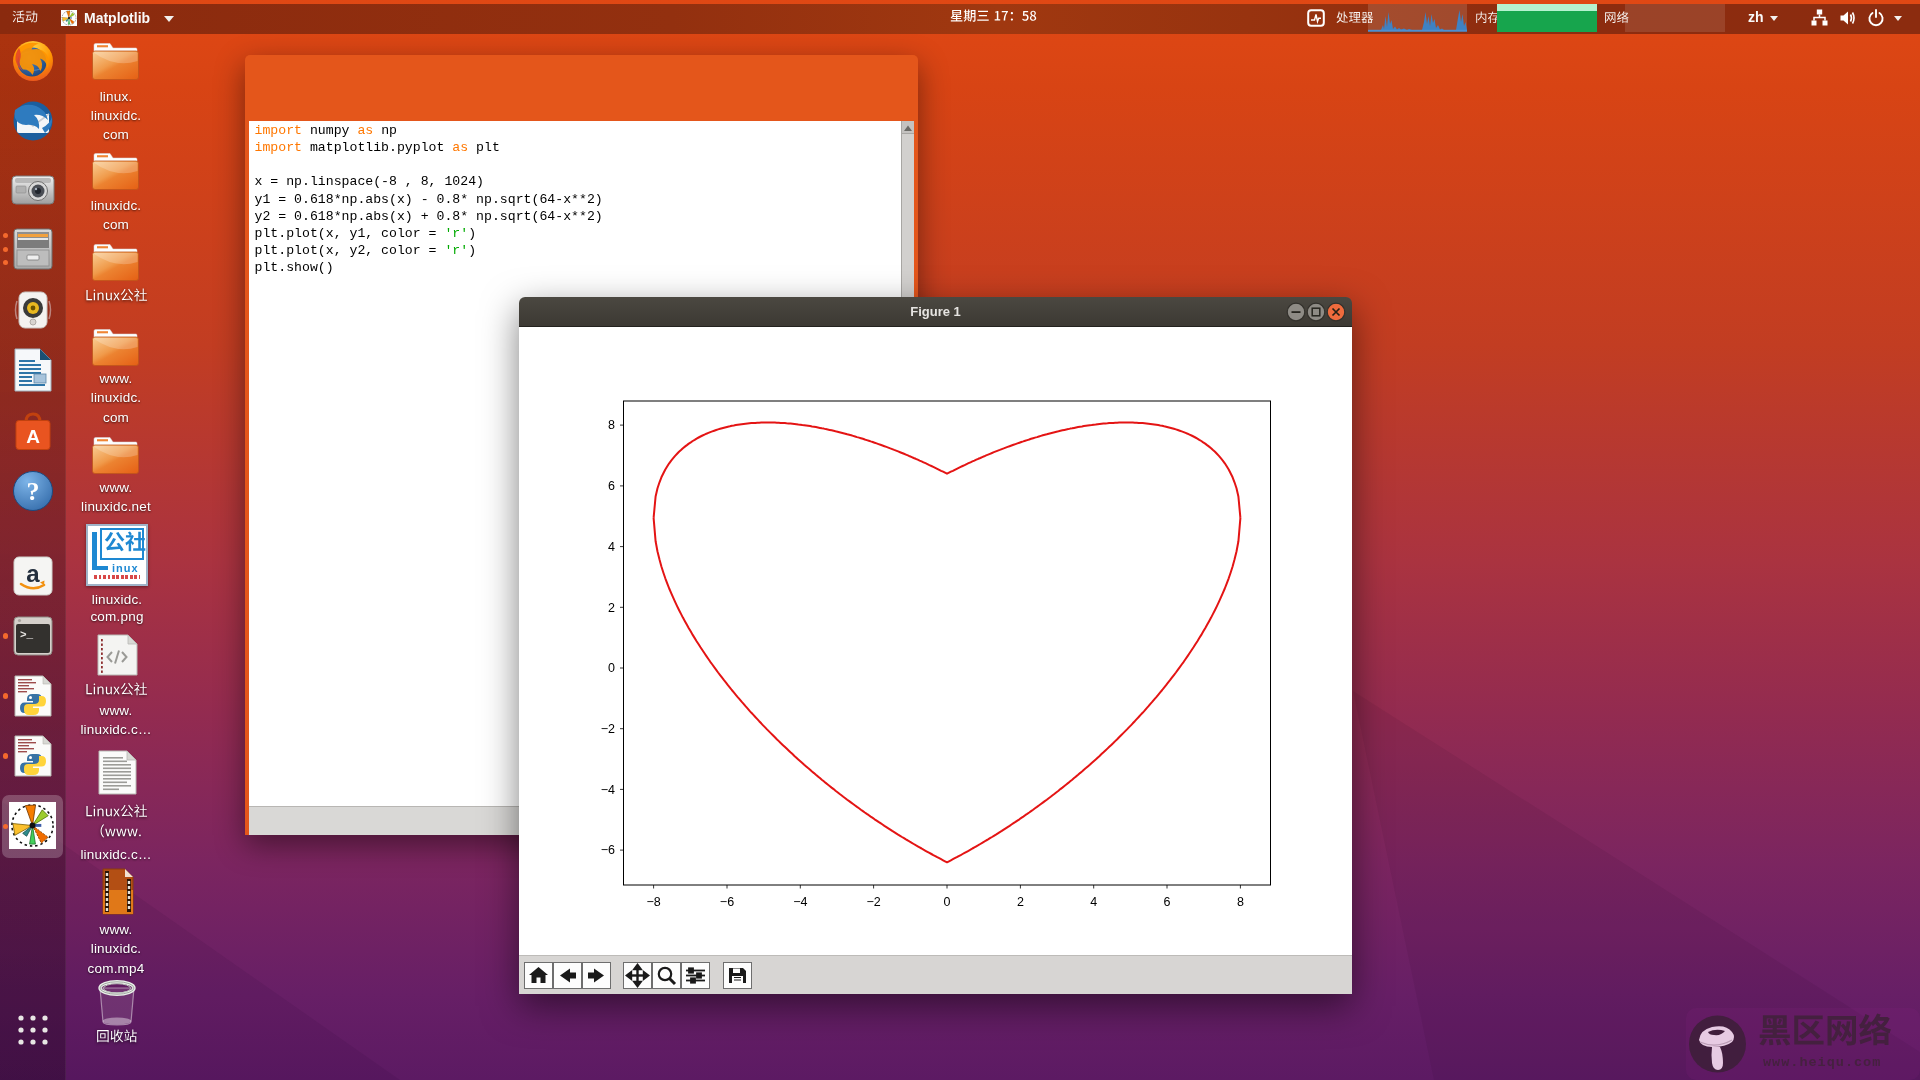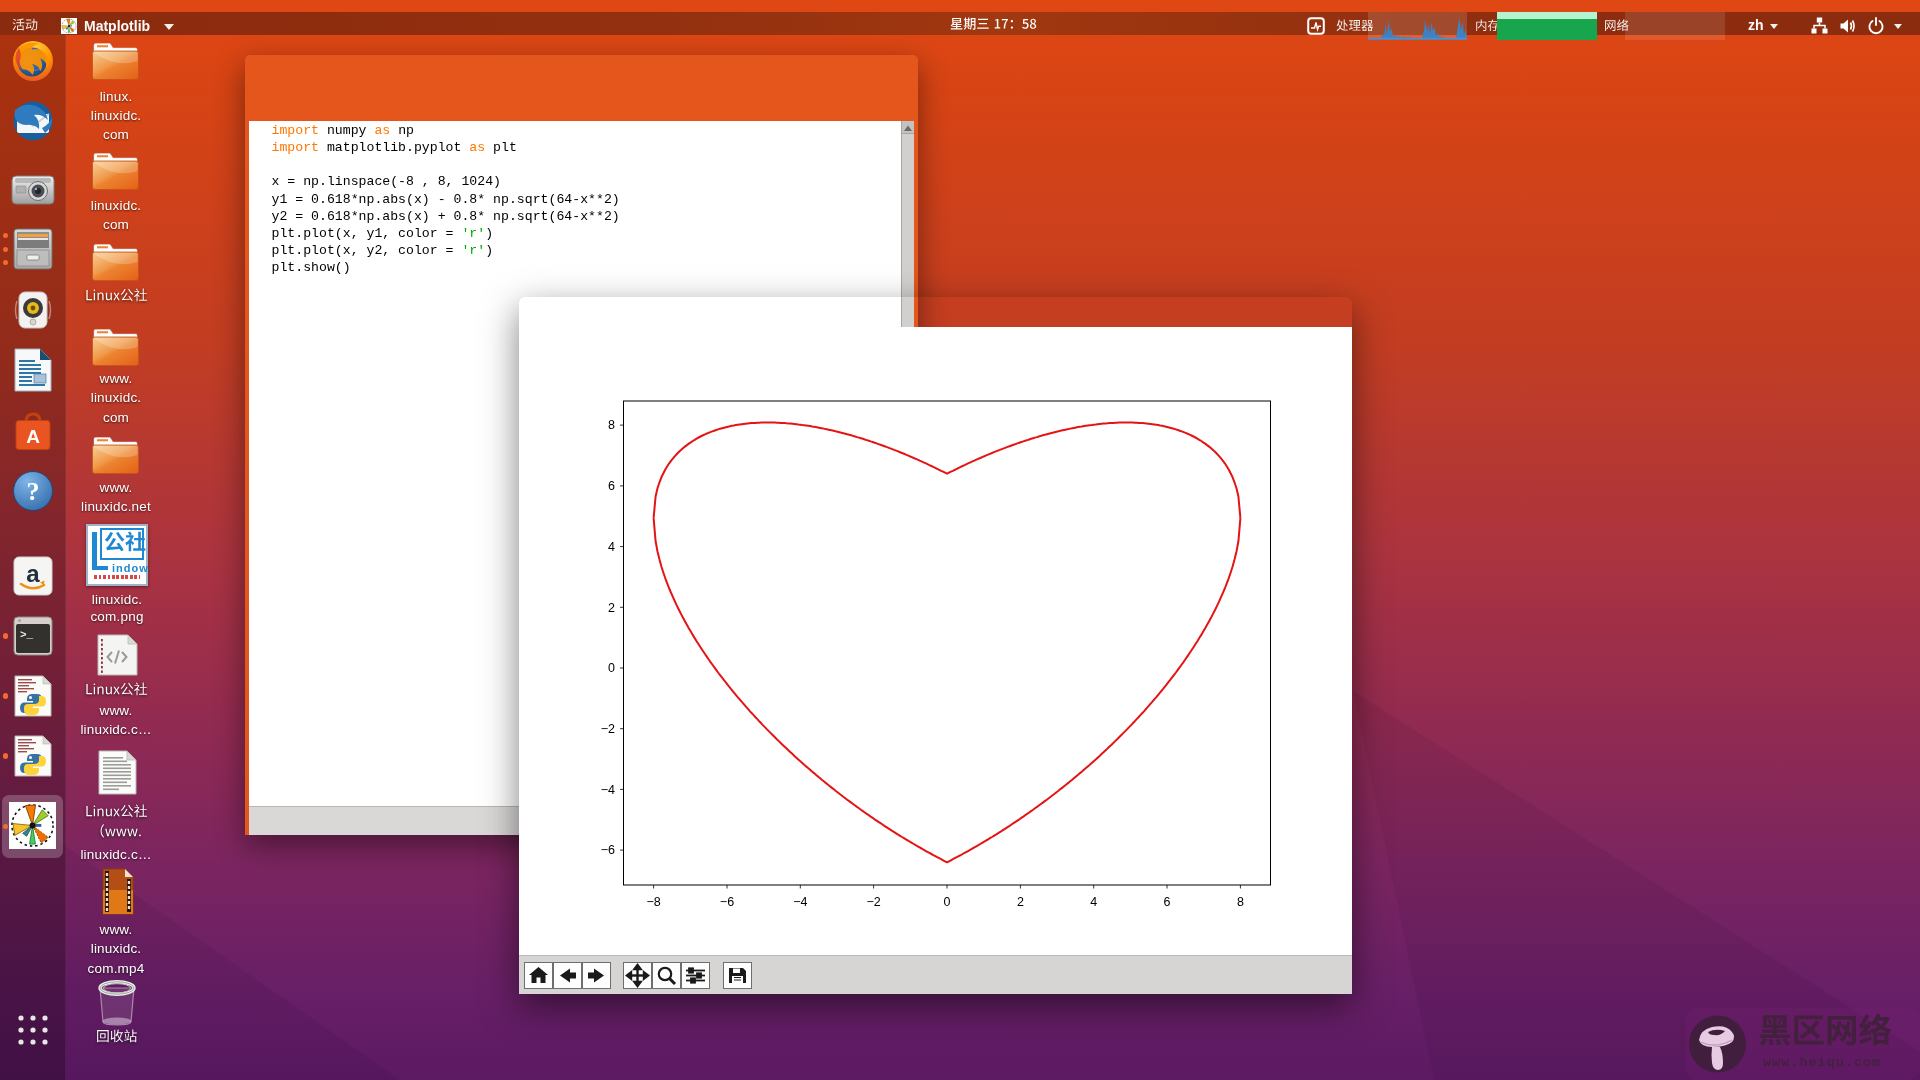--- a/index.html
+++ b/index.html
@@ -111,21 +111,21 @@
 </svg></div>
 <div class="lbl" style="left:36px;top:477.5px;width:160px;line-height:19.4px">www.<br>linuxidc.net</div>
 <div class="abs" style="left:86px;top:524px;width:62px;height:62px;background:#fff;border:2px solid #9fb3c8;box-shadow:0 1px 3px rgba(0,0,0,.4)">
 <div class="abs" style="left:4px;top:6px;width:5px;height:38px;background:#1e88d2"></div>
 <div class="abs" style="left:4px;top:40px;width:16px;height:4px;background:#1e88d2"></div>
 <div class="abs" style="left:12px;top:2px;width:44px;height:32px;border:2.5px solid #1e88d2"></div>
 <div class="abs" style="left:16px;top:5px"><svg width="42.0" height="25.6" viewBox="0 0 42.0 25.6" fill="#1e88d2" style="overflow:visible">
         <path transform="translate(0.00,18.48) scale(0.021000,-0.021000)" d="M297 827C243 683 146 542 38 458C70 438 126 395 151 372C256 470 363 627 429 790ZM691 834 573 786C650 639 770 477 872 373C895 405 940 452 972 476C872 563 752 710 691 834ZM151 -40C200 -20 268 -16 754 25C780 -17 801 -57 817 -90L937 -25C888 69 793 211 709 321L595 269C624 229 655 183 685 137L311 112C404 220 497 355 571 495L437 552C363 384 241 211 199 166C161 121 137 96 105 87C121 52 144 -14 151 -40Z"></path>
         <path transform="translate(21.00,18.48) scale(0.021000,-0.021000)" d="M140 805C170 768 202 719 220 682H45V574H274C213 468 115 369 15 315C30 291 53 226 61 191C100 215 139 246 176 281V-89H293V303C321 268 349 232 366 206L440 305C421 325 348 395 307 431C354 496 394 567 423 641L360 686L339 682H248L325 727C307 764 269 817 234 855ZM630 844V550H433V434H630V60H389V-58H968V60H754V434H944V550H754V844Z"></path>
       </svg></div>
-<div class="abs" style="left:24px;top:36px;font-size:11px;font-weight:bold;color:#1e88d2;letter-spacing:1px">indow</div>
+<div class="abs" style="left:24px;top:36px;font-size:11px;font-weight:bold;color:#1e88d2;letter-spacing:1px">inux</div>
 <div class="abs" style="left:6px;top:49px;width:46px;height:3.5px;background:repeating-linear-gradient(90deg,#d84848 0 2.5px,rgba(224,64,64,0) 2.5px 4.5px)"></div>
 </div>
 <div class="lbl" style="left:37px;top:590.5px;width:160px;line-height:17.5px">linuxidc.<br>com.png</div>
 <svg class="abs" style="left:97px;top:634px" width="41" height="42" viewBox="0 0 41 42">
 <path d="M1,1 L31,1 L40,10 L40,41 L1,41 Z" fill="#f4f4f2" stroke="#b9b9b5" stroke-width="1"></path>
 <path d="M31,1 L31,10 L40,10 Z" fill="#d8d8d4" stroke="#b9b9b5" stroke-width=".8"></path>
 <g fill="#8d2e2e">
 <rect x="4" y="5" width="1.8" height="2.4"></rect>
       <rect x="4" y="9.5" width="1.8" height="2.4"></rect>
       <rect x="4" y="14" width="1.8" height="2.4"></rect>
@@ -394,38 +394,55 @@
     </svg></div>
 <div class="abs" style="left:2.6px;top:233.1px;width:5px;height:5px;border-radius:50%;background:#f4692d"></div>
 <div class="abs" style="left:2.6px;top:246.6px;width:5px;height:5px;border-radius:50%;background:#f4692d"></div>
 <div class="abs" style="left:2.6px;top:260.1px;width:5px;height:5px;border-radius:50%;background:#f4692d"></div>
 <div class="abs" style="left:2.6px;top:633.4px;width:5.4px;height:5.4px;border-radius:50%;background:#f4692d"></div>
 <div class="abs" style="left:2.6px;top:693.4px;width:5.4px;height:5.4px;border-radius:50%;background:#f4692d"></div>
 <div class="abs" style="left:2.6px;top:753.4px;width:5.4px;height:5.4px;border-radius:50%;background:#f4692d"></div>
 <div class="abs" style="left:2.6px;top:823.9px;width:5.4px;height:5.4px;border-radius:50%;background:#f4692d"></div>
 <div class="abs" style="left:245px;top:55px;width:672.5px;height:780px;background:#e4561b;border-radius:5px 5px 0 0;box-shadow:0 10px 30px rgba(0,0,0,.45)">
 <div class="abs" style="left:3.5px;top:66px;right:3.5px;bottom:29px;background:#fff">
-<pre style="position:absolute;left:23px;top:1.2px;font-family:'Liberation Mono',monospace;font-size:13.2px;line-height:17.1px;color:#000"><span style="color:#ff7700">import</span> numpy <span style="color:#ff7700">as</span> np
+<pre style="position:absolute;left:6px;top:1.2px;font-family:'Liberation Mono',monospace;font-size:13.2px;line-height:17.1px;color:#000"><span style="color:#ff7700">import</span> numpy <span style="color:#ff7700">as</span> np
 <span style="color:#ff7700">import</span> matplotlib.pyplot <span style="color:#ff7700">as</span> plt
 
 x = np.linspace(-8 , 8, 1024)
 y1 = 0.618*np.abs(x) - 0.8* np.sqrt(64-x**2)
 y2 = 0.618*np.abs(x) + 0.8* np.sqrt(64-x**2)
 plt.plot(x, y1, color = <span style="color:#00aa00">'r'</span>)
 plt.plot(x, y2, color = <span style="color:#00aa00">'r'</span>)
 plt.show()</pre>
 <div class="abs" style="right:0;top:0;bottom:0;width:13px;background:#d2d0ce;border-left:1px solid #a8a6a3">
 <div style="position:absolute;left:0;top:0;width:12px;height:13px;background:#c4c2c0;border-bottom:1px solid #a8a6a3"><svg width="12" height="13">
             <path d="M6,3.5 L10,9 L2,9 Z" fill="#6a6965"></path>
           </svg></div>
 </div>
 </div>
 <div class="abs" style="left:3.5px;bottom:0;right:3.5px;height:29px;background:#d9d8d6;border-top:1px solid #b8b6b3"></div>
 </div>
 <div class="abs" style="left:519px;top:296.5px;width:833px;height:697.5px;box-shadow:0 12px 36px rgba(0,0,0,.5);border-radius:6px 6px 0 0">
+<div class="abs" style="left:0;top:0;right:0;height:30.5px;background:linear-gradient(180deg,#4b4841,#3c3933);border-radius:6px 6px 0 0;border-bottom:1px solid #23221e">
+<div style="position:absolute;left:0;right:0;top:0;bottom:0;text-align:center;font-size:13px;font-weight:bold;color:#e6e4e1;line-height:29px">Figure 1</div>
+<svg class="abs" style="right:4px;top:5.5px" width="62" height="20" viewBox="0 0 62 20">
+<g>
+          <circle cx="10" cy="10" r="8.8" fill="#8e8b85" stroke="#33312c" stroke-width="1.2"></circle>
+          <rect x="5.5" y="9.2" width="9" height="1.8" fill="#26251f"></rect>
+        </g>
+<g>
+          <circle cx="30" cy="10" r="8.8" fill="#8e8b85" stroke="#33312c" stroke-width="1.2"></circle>
+          <rect x="26.2" y="6.2" width="7.6" height="7.6" fill="none" stroke="#26251f" stroke-width="1.5"></rect>
+        </g>
+<g>
+          <circle cx="50" cy="10" r="8.8" fill="#ef6b3d" stroke="#33312c" stroke-width="1.2"></circle>
+          <path d="M46.5,6.5 L53.5,13.5 M53.5,6.5 L46.5,13.5" stroke="#262015" stroke-width="1.7"></path>
+        </g>
+</svg>
+</div>
 <div class="abs" style="left:0;top:30.5px;right:0;height:628px;background:#fff">
 <svg width="833" height="628" viewBox="0 0 833 628" font-family="'Liberation Sans',sans-serif">
 <rect x="104.5" y="74" width="647" height="484" fill="#fff" stroke="#000" stroke-width="1"></rect>
 <line x1="134.6" y1="558" x2="134.6" y2="561.5" stroke="#000" stroke-width="0.8"></line>
         <line x1="208.0" y1="558" x2="208.0" y2="561.5" stroke="#000" stroke-width="0.8"></line>
         <line x1="281.3" y1="558" x2="281.3" y2="561.5" stroke="#000" stroke-width="0.8"></line>
         <line x1="354.6" y1="558" x2="354.6" y2="561.5" stroke="#000" stroke-width="0.8"></line>
         <line x1="428.0" y1="558" x2="428.0" y2="561.5" stroke="#000" stroke-width="0.8"></line>
         <line x1="501.4" y1="558" x2="501.4" y2="561.5" stroke="#000" stroke-width="0.8"></line>
         <line x1="574.7" y1="558" x2="574.7" y2="561.5" stroke="#000" stroke-width="0.8"></line>
@@ -499,21 +516,21 @@
 <g>
           <path d="M205,6 L219,6 L222,9 L222,21 L205,21 Z" fill="#1a1a1a"></path>
           <rect x="209" y="6.5" width="7" height="4.5" fill="#fdfdfd"></rect>
           <rect x="208" y="14" width="11" height="7" fill="#fdfdfd"></rect>
           <line x1="210" y1="15.5" x2="217" y2="15.5" stroke="#1a1a1a"></line>
           <line x1="210" y1="18" x2="217" y2="18" stroke="#1a1a1a"></line>
         </g>
 </svg>
 </div>
 </div>
-<div class="abs" style="left:0;top:12px;width:1920px;height:23px;background:linear-gradient(90deg,#8a2a0e 0%,#93300f 35%,#a03810 52%,#98330f 65%,#8d2c0f 80%,#8c2c0f 100%)">
+<div class="abs" style="left:0;top:4px;width:1920px;height:30px;background:linear-gradient(90deg,#8a2a0e 0%,#93300f 35%,#a03810 52%,#98330f 65%,#8d2c0f 80%,#8c2c0f 100%)">
 <div class="abs" style="left:12px;top:5.5px"><svg width="26.0" height="15.9" viewBox="0 0 26.0 15.9" fill="#f6f4f2" style="overflow:visible">
         <path transform="translate(0.00,11.44) scale(0.013000,-0.013000)" d="M91 774C152 741 236 693 278 662L322 724C279 752 194 798 133 827ZM42 499C103 466 186 418 227 390L269 452C226 480 142 525 83 554ZM65 -16 129 -67C188 26 258 151 311 257L256 306C198 193 119 61 65 -16ZM320 547V475H609V309H392V-79H462V-36H819V-74H891V309H680V475H957V547H680V722C767 737 848 756 914 778L854 836C743 797 540 765 367 747C375 730 385 701 389 683C460 690 535 699 609 710V547ZM462 32V240H819V32Z"></path>
         <path transform="translate(13.00,11.44) scale(0.013000,-0.013000)" d="M89 758V691H476V758ZM653 823C653 752 653 680 650 609H507V537H647C635 309 595 100 458 -25C478 -36 504 -61 517 -79C664 61 707 289 721 537H870C859 182 846 49 819 19C809 7 798 4 780 4C759 4 706 4 650 10C663 -12 671 -43 673 -64C726 -68 781 -68 812 -65C844 -62 864 -53 884 -27C919 17 931 159 945 571C945 582 945 609 945 609H724C726 680 727 752 727 823ZM89 44 90 45V43C113 57 149 68 427 131L446 64L512 86C493 156 448 275 410 365L348 348C368 301 388 246 406 194L168 144C207 234 245 346 270 451H494V520H54V451H193C167 334 125 216 111 183C94 145 81 118 65 113C74 95 85 59 89 44Z"></path>
       </svg></div>
 <div class="abs" style="left:61px;top:5.5px"><svg width="16" height="16" viewBox="0 0 48 48">
 <rect x="0" y="0" width="48" height="48" fill="#fff"></rect>
 <circle cx="24" cy="24" r="21" fill="none" stroke="#111" stroke-width="1.6" stroke-dasharray="2.5 3"></circle>
 <g>
 <path d="M24,24 L12,6 L22,3 Z" fill="#f57c00" stroke="#7a3c00" stroke-width=".8" transform="rotate(14 24 24)"></path>
 <path d="M24,24 L34,8 L40,14 Z" fill="#9ccc2e" stroke="#4c6e00" stroke-width=".8"></path>

